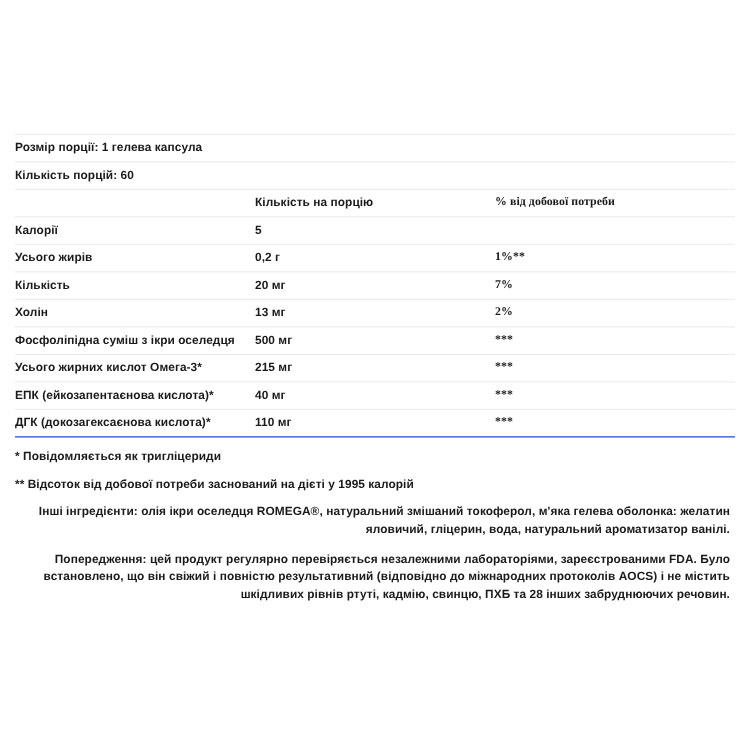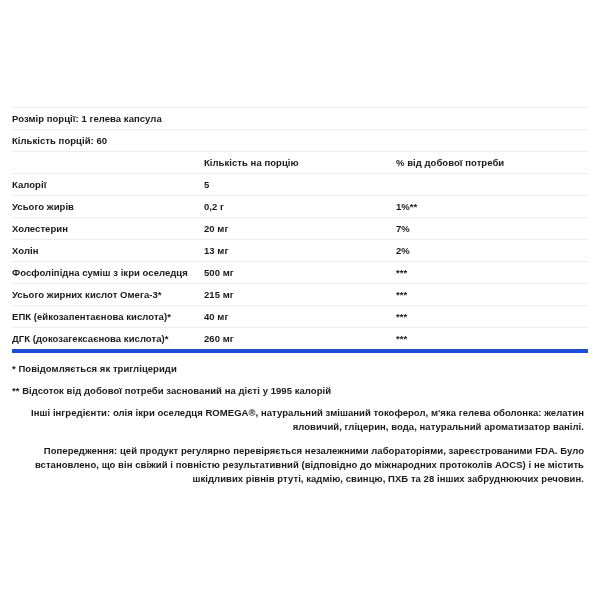--- a/index.html
+++ b/index.html
@@ -27,35 +27,35 @@
   .facts {
     width: 576px;
     margin: 0 0 0 12px;
     border-collapse: collapse;
     table-layout: fixed;
   }
   .facts tr {
     border-top: 1px solid #ededed;
   }
   .facts tr.last-row {
-    border-bottom: 4px solid #1d4ed8;
+    border-bottom: 1px solid #1d4ed8;
   }
   .facts td {
     padding: 0;
     height: 21px;
     vertical-align: middle;
     font-size: 9.5px;
     font-weight: bold;
     letter-spacing: 0.05px;
     line-height: 13px;
     white-space: nowrap;
   }
   .col-name  { width: 268px; }
   .col-amt   { width: 148px; }
-  .col-pct   { width: 160px; }
+  .col-pct   { width: 160px; font-family: Liberation Serif, serif; }
 
   .facts tr.head-row td {
     font-weight: bold;
     color: #1a1a1a;
   }
   .facts tr.meta-row td {
     font-weight: bold;
   }
   .stars {
     letter-spacing: 0.8px;
@@ -116,21 +116,21 @@
         <td class="col-pct stars"></td>
       </tr>
 
       <tr>
         <td class="col-name">Усього жирів</td>
         <td class="col-amt">0,2 г</td>
         <td class="col-pct stars">1%**</td>
       </tr>
 
       <tr>
-        <td class="col-name">Холестерин</td>
+        <td class="col-name">Кількість</td>
         <td class="col-amt">20 мг</td>
         <td class="col-pct stars">7%</td>
       </tr>
 
       <tr>
         <td class="col-name">Холін</td>
         <td class="col-amt">13 мг</td>
         <td class="col-pct stars">2%</td>
       </tr>
 
@@ -147,21 +147,21 @@
       </tr>
 
       <tr>
         <td class="col-name">ЕПК (ейкозапентаєнова кислота)*</td>
         <td class="col-amt">40 мг</td>
         <td class="col-pct stars">***</td>
       </tr>
 
       <tr class="last-row">
         <td class="col-name">ДГК (докозагексаєнова кислота)*</td>
-        <td class="col-amt">260 мг</td>
+        <td class="col-amt">110 мг</td>
         <td class="col-pct stars">***</td>
       </tr>
 
     </tbody>
   </table>
 
   <div class="notes">
     <p class="note">* Повідомляється як тригліцериди</p>
     <p class="note">** Відсоток від добової потреби заснований на дієті у 1995 калорій</p>
 

